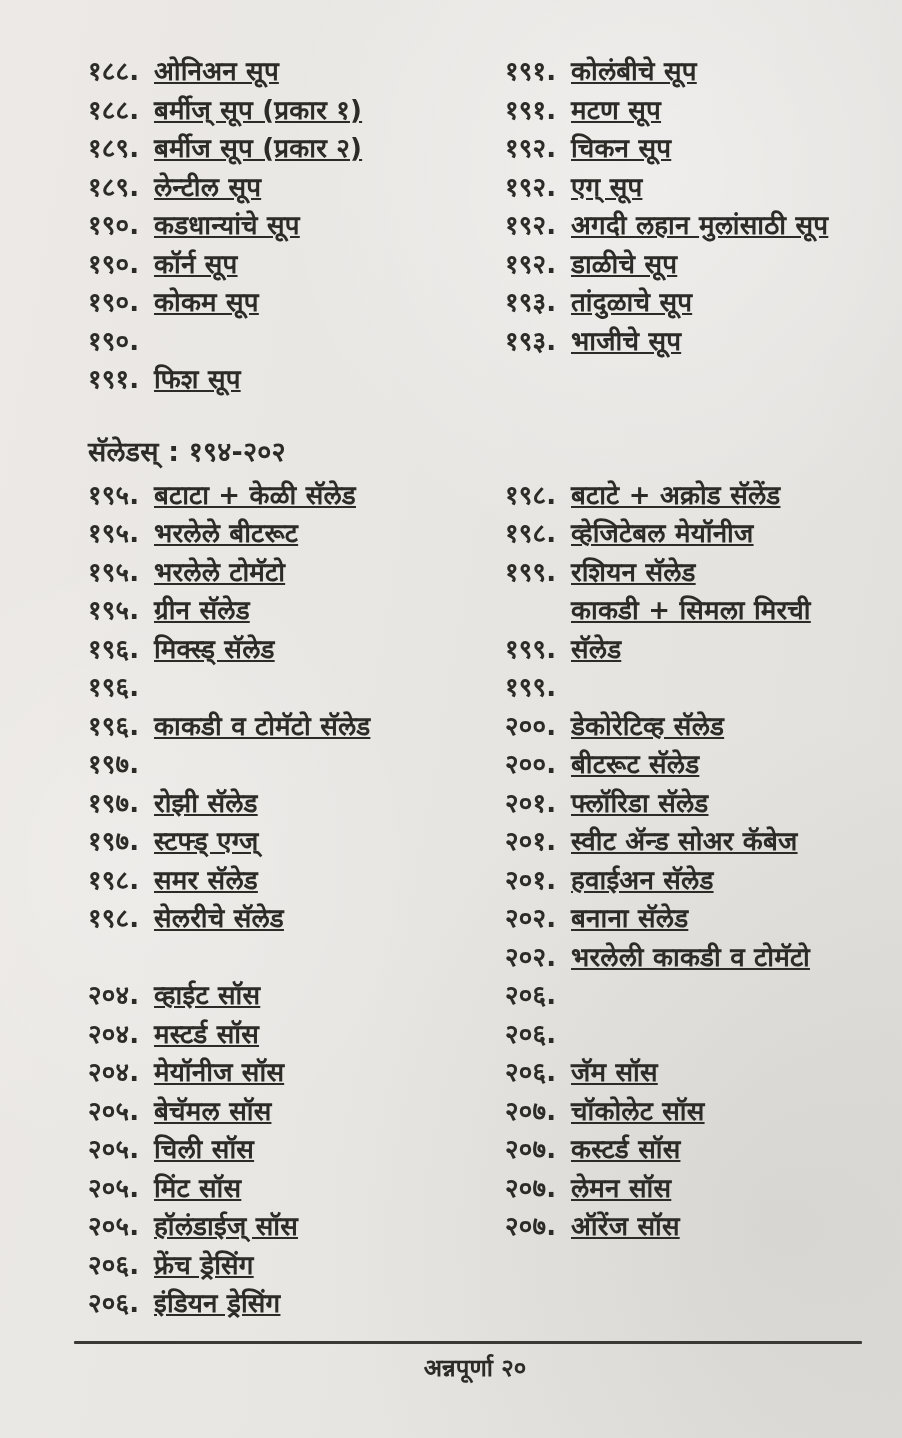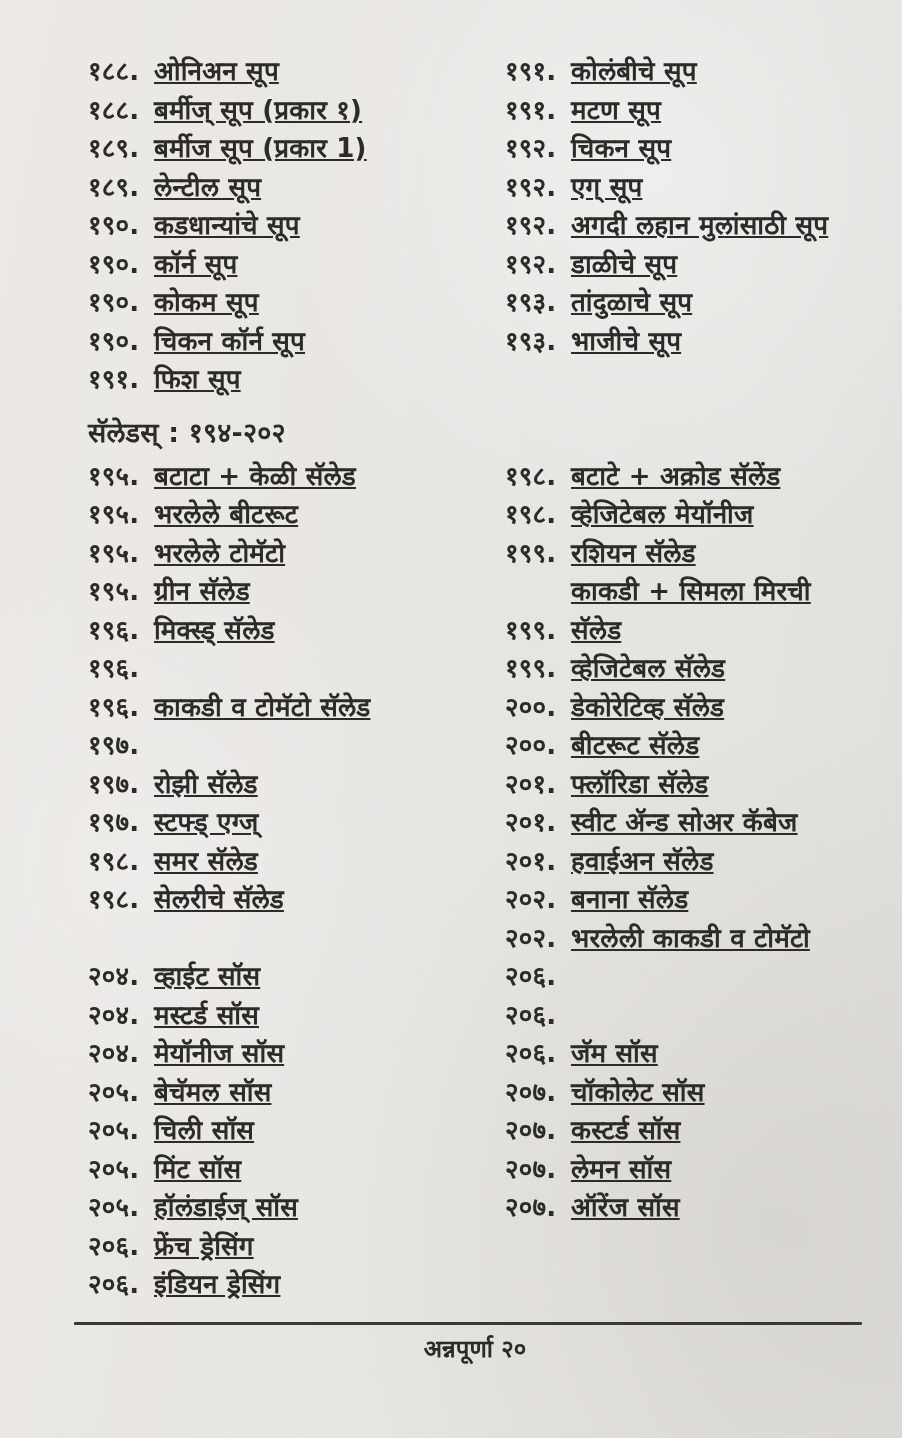--- a/index.html
+++ b/index.html
@@ -52,21 +52,21 @@
     white-space: nowrap;
   }
   .entry .title {
     margin-left: 10px;
     white-space: pre-line;
     text-decoration: underline;
   }
   .section-heading {
     font-size: 27px;
     line-height: 40px;
-    margin: 14px 0 4px 0;
+    margin: 33px 0 4px 0;
     letter-spacing: 0.2px;
   }
   .footer {
     margin-top: 18px;
   }
   .footer-rule {
     height: 3px;
     background: #3b3936;
     margin-left: -14px;
     border-radius: 1px;
@@ -89,41 +89,40 @@
           <div class="entry">
             <span class="num">१८८.</span>
             <span class="title">ओनिअन सूप</span>
           </div>
           <div class="entry">
             <span class="num">१८८.</span>
             <span class="title">बर्मीज् सूप (प्रकार १)</span>
           </div>
           <div class="entry">
             <span class="num">१८९.</span>
-            <span class="title">बर्मीज सूप (प्रकार 1)</span>
+            <span class="title">बर्मीज सूप (प्रकार २)</span>
           </div>
           <div class="entry">
             <span class="num">१८९.</span>
             <span class="title">लेन्टील सूप</span>
           </div>
           <div class="entry">
             <span class="num">१९०.</span>
             <span class="title">कडधान्यांचे सूप</span>
           </div>
           <div class="entry">
             <span class="num">१९०.</span>
             <span class="title">कॉर्न सूप</span>
           </div>
           <div class="entry">
             <span class="num">१९०.</span>
             <span class="title">कोकम सूप</span>
           </div>
           <div class="entry">
             <span class="num">१९०.</span>
-            <span class="title">चिकन कॉर्न सूप</span>
           </div>
           <div class="entry">
             <span class="num">१९१.</span>
             <span class="title">फिश सूप</span>
           </div>
         </div>
       <div class="col-right">
           <div class="entry">
             <span class="num">१९१.</span>
             <span class="title">कोलंबीचे सूप</span>
@@ -223,21 +222,20 @@
           <div class="entry">
             <span class="num">१९९.</span>
             <span class="title">रशियन सॅलेड</span>
           </div>
           <div class="entry">
             <span class="num">१९९.</span>
             <span class="title">काकडी + सिमला मिरची सॅलेड</span>
           </div>
           <div class="entry">
             <span class="num">१९९.</span>
-            <span class="title">व्हेजिटेबल सॅलेड</span>
           </div>
           <div class="entry">
             <span class="num">२००.</span>
             <span class="title">डेकोरेटिव्ह सॅलेड</span>
           </div>
           <div class="entry">
             <span class="num">२००.</span>
             <span class="title">बीटरूट सॅलेड</span>
           </div>
           <div class="entry">

